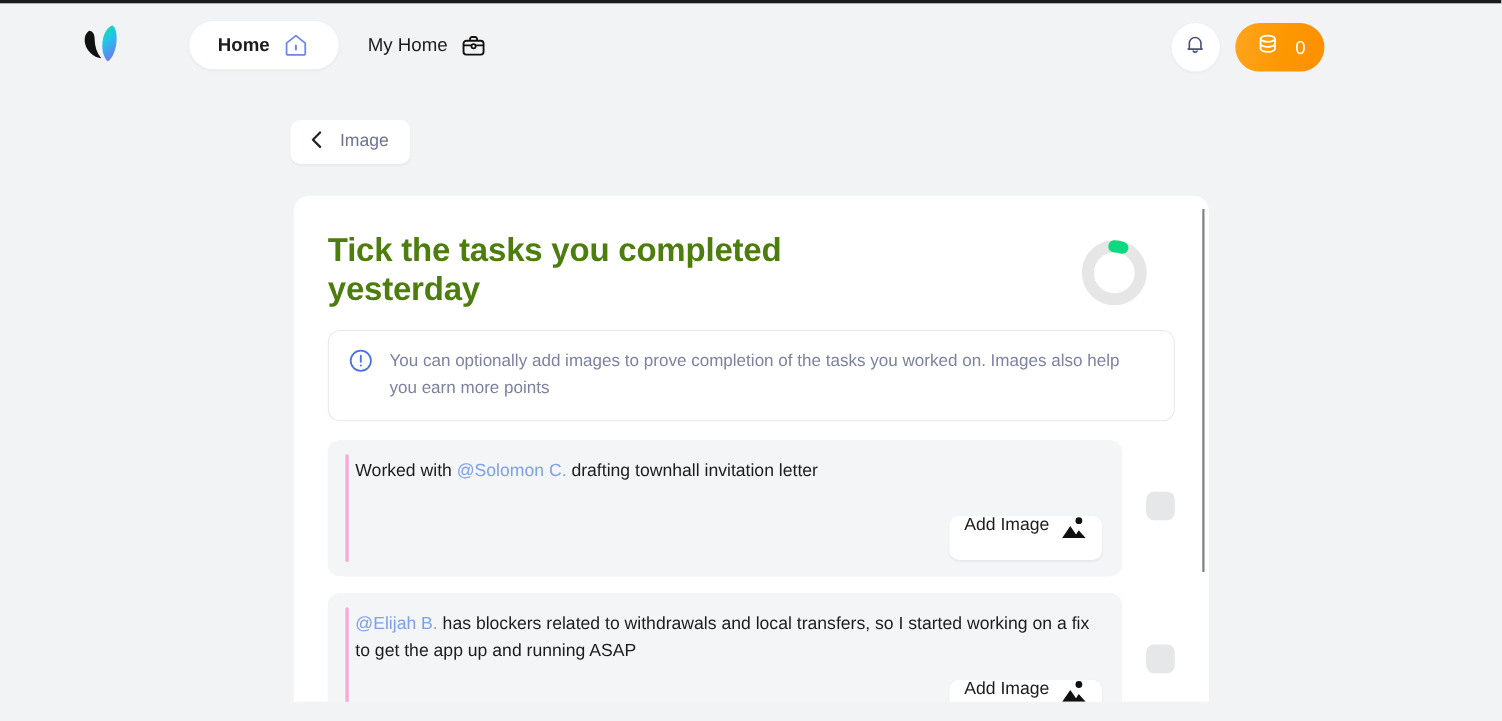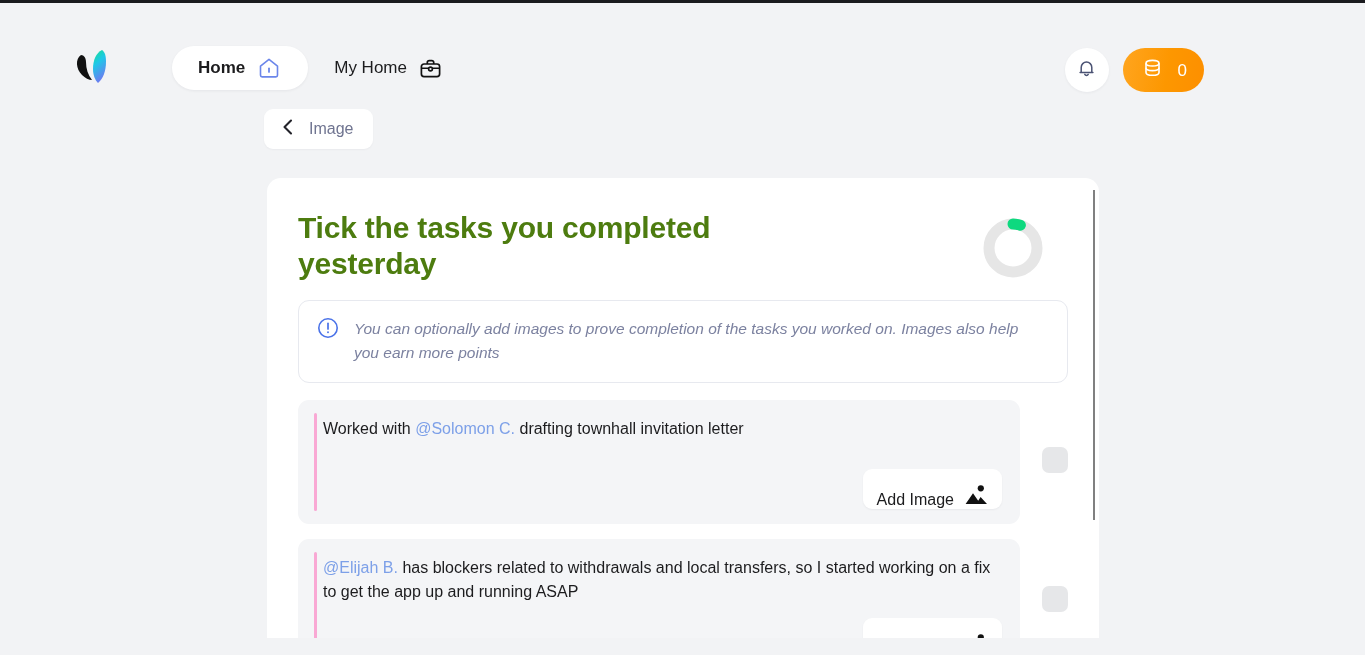--- a/index.html
+++ b/index.html
@@ -29,21 +29,20 @@
 
   
   .header {
     position: absolute;
     top: 3px; left: 0;
     width: 1269px;
     height: 79px;
     background: #f2f3f5;
     display: flex;
     align-items: center;
-    margin-top: 27px;
   }
 
   .logo {
     position: absolute;
     left: 72px;
     top: 12px;
     width: 40px;
     height: 46px;
   }
 
@@ -183,21 +182,20 @@
   
   .info-banner {
     margin-top: 18px;
     border: 1px solid #e7e9ef;
     border-radius: 11px;
     background: #ffffff;
     padding: 16px 18px 17px 18px;
     display: flex;
     gap: 15px;
     align-items: flex-start;
-    font-style: italic;
   }
 
   .info-text {
     font-size: 15.5px;
     line-height: 1.55;
     color: #7c82a0;
     max-width: 690px;
   }
 
   
@@ -243,21 +241,21 @@
 
   .task-actions {
     margin-top: auto;
     display: flex;
     justify-content: flex-end;
     padding-top: 14px;
   }
 
   .add-image-btn {
     display: flex;
-    align-items: flex-end;
+    align-items: flex-start;
     gap: 10px;
     background: #ffffff;
     border-radius: 9px;
     height: 40px;
     padding: 0 14px;
     font-size: 16px;
     color: #1c1c1e;
     cursor: pointer;
     box-shadow: 0 1px 2px rgba(16,24,40,0.05);
   }

